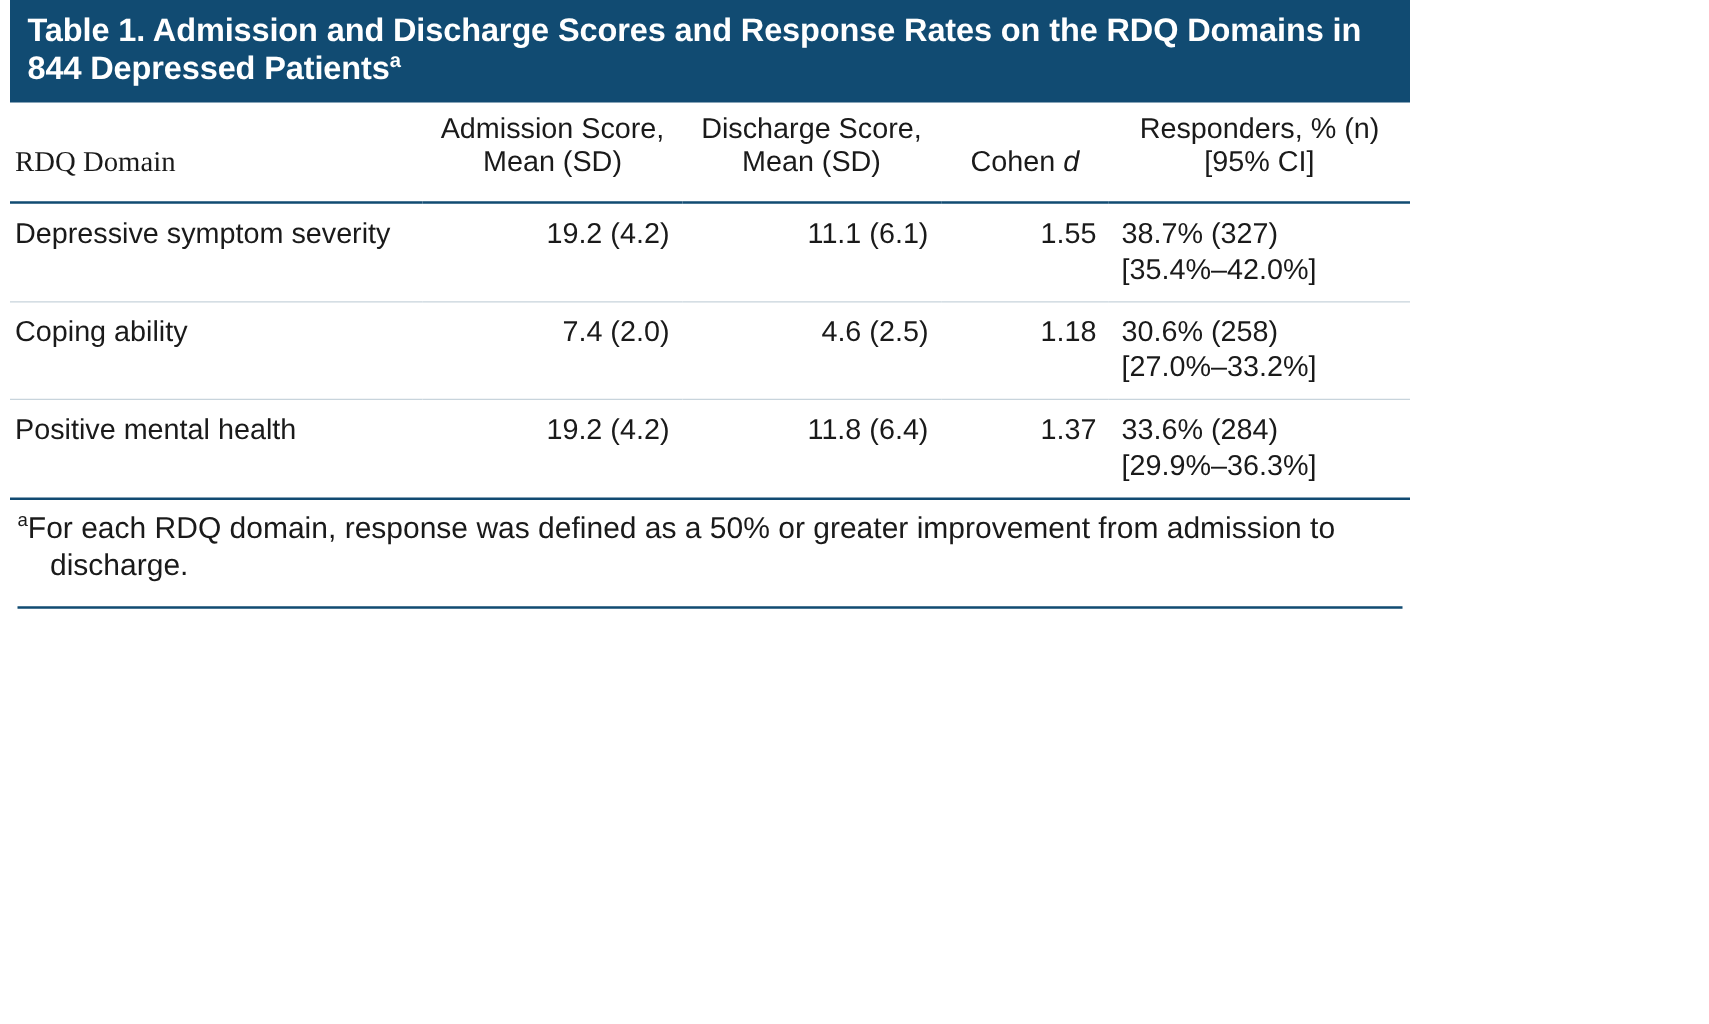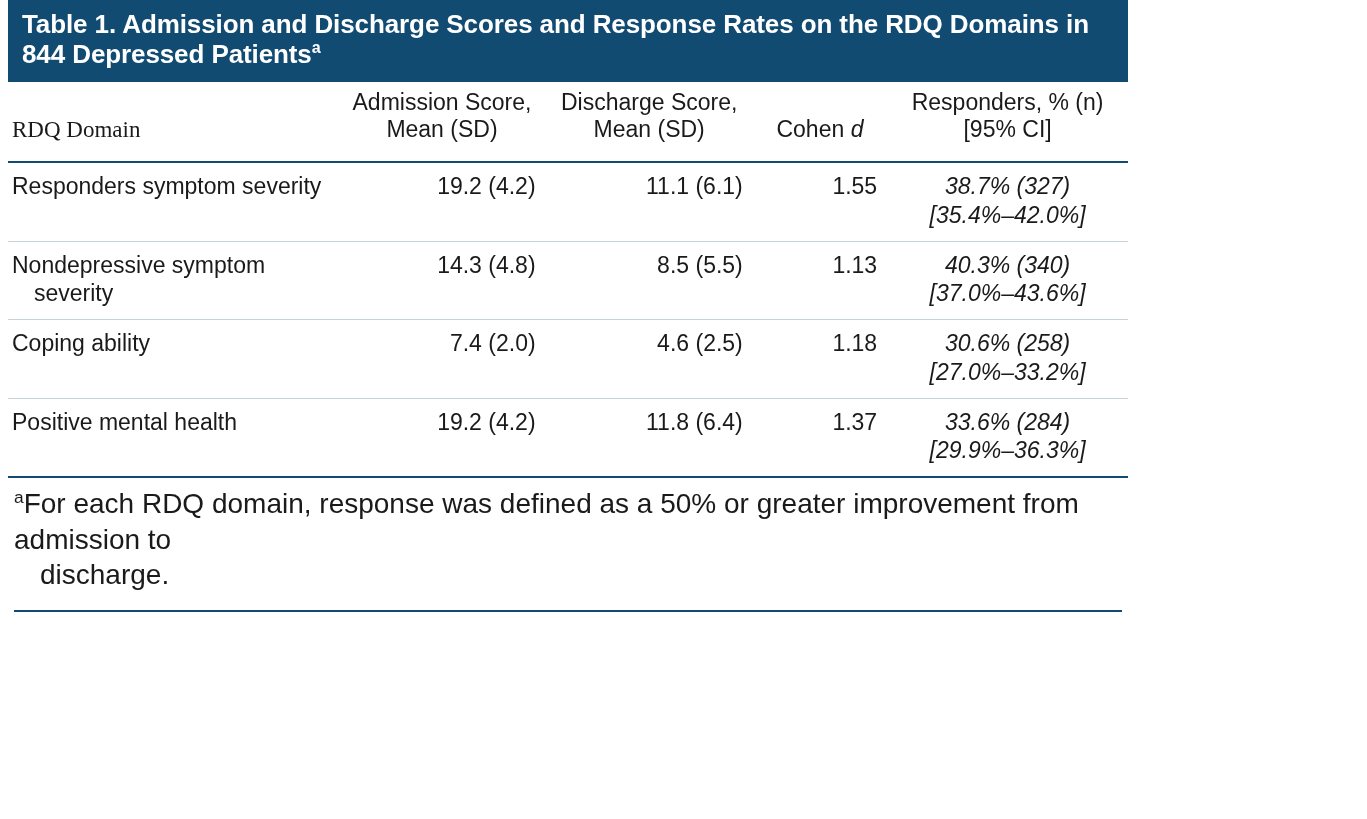--- a/index.html
+++ b/index.html
@@ -80,33 +80,31 @@
     padding-right: 4px;
   }
   td.domain .cont {
     display: block;
     padding-left: 22px;
   }
   td.num {
     text-align: right;
   }
   td.resp {
-    text-align: center;
-    font-style: italic;
   }
   td.resp .l2 { display: block; }
 
   .rule-bottom {
     border-top: 2.5px solid #114b72;
   }
   
   .footnotes {
     box-sizing: border-box;
     padding: 8px 6px 6px 6px;
-    font-size: 28px;
+    font-size: 24px;
     line-height: 1.27;
   }
   .footnotes p {
     margin: 0 0 3px 0;
   }
   .footnotes sup {
     font-size: 0.62em;
     vertical-align: super;
     line-height: 0;
   }
@@ -152,45 +150,32 @@
         </th>
         <th>
           <span class="hdr-line">Responders, % (n)</span>
           <span class="hdr-line">[95% CI]</span>
         </th>
       </tr>
     </thead>
     <tbody>
       <tr>
         <td class="domain">
-          <span>Responders symptom severity</span>
+          <span>Depressive symptom severity</span>
         </td>
         <td class="num">19.2 (4.2)</td>
         <td class="num">11.1 (6.1)</td>
         <td class="num">1.55</td>
         <td class="resp">
           <span>38.7% (327)</span>
           <span class="l2">[35.4%–42.0%]</span>
         </td>
       </tr>
       <tr>
         <td class="domain">
-          <span>Nondepressive symptom</span>
-          <span class="cont">severity</span>
-        </td>
-        <td class="num">14.3 (4.8)</td>
-        <td class="num">8.5 (5.5)</td>
-        <td class="num">1.13</td>
-        <td class="resp">
-          <span>40.3% (340)</span>
-          <span class="l2">[37.0%–43.6%]</span>
-        </td>
-      </tr>
-      <tr>
-        <td class="domain">
           <span>Coping ability</span>
         </td>
         <td class="num">7.4 (2.0)</td>
         <td class="num">4.6 (2.5)</td>
         <td class="num">1.18</td>
         <td class="resp">
           <span>30.6% (258)</span>
           <span class="l2">[27.0%–33.2%]</span>
         </td>
       </tr>

